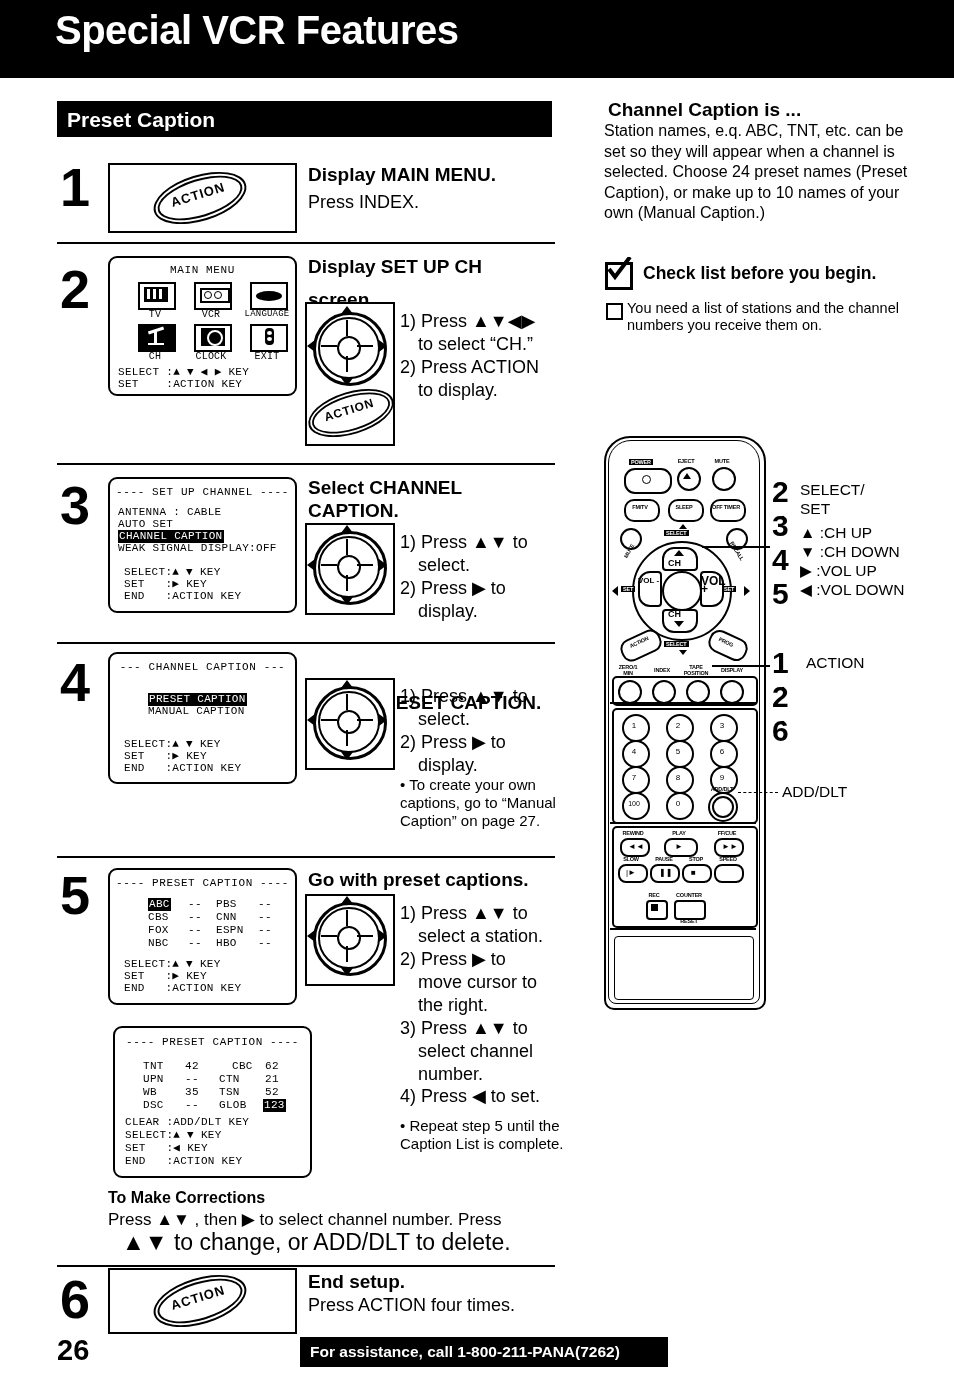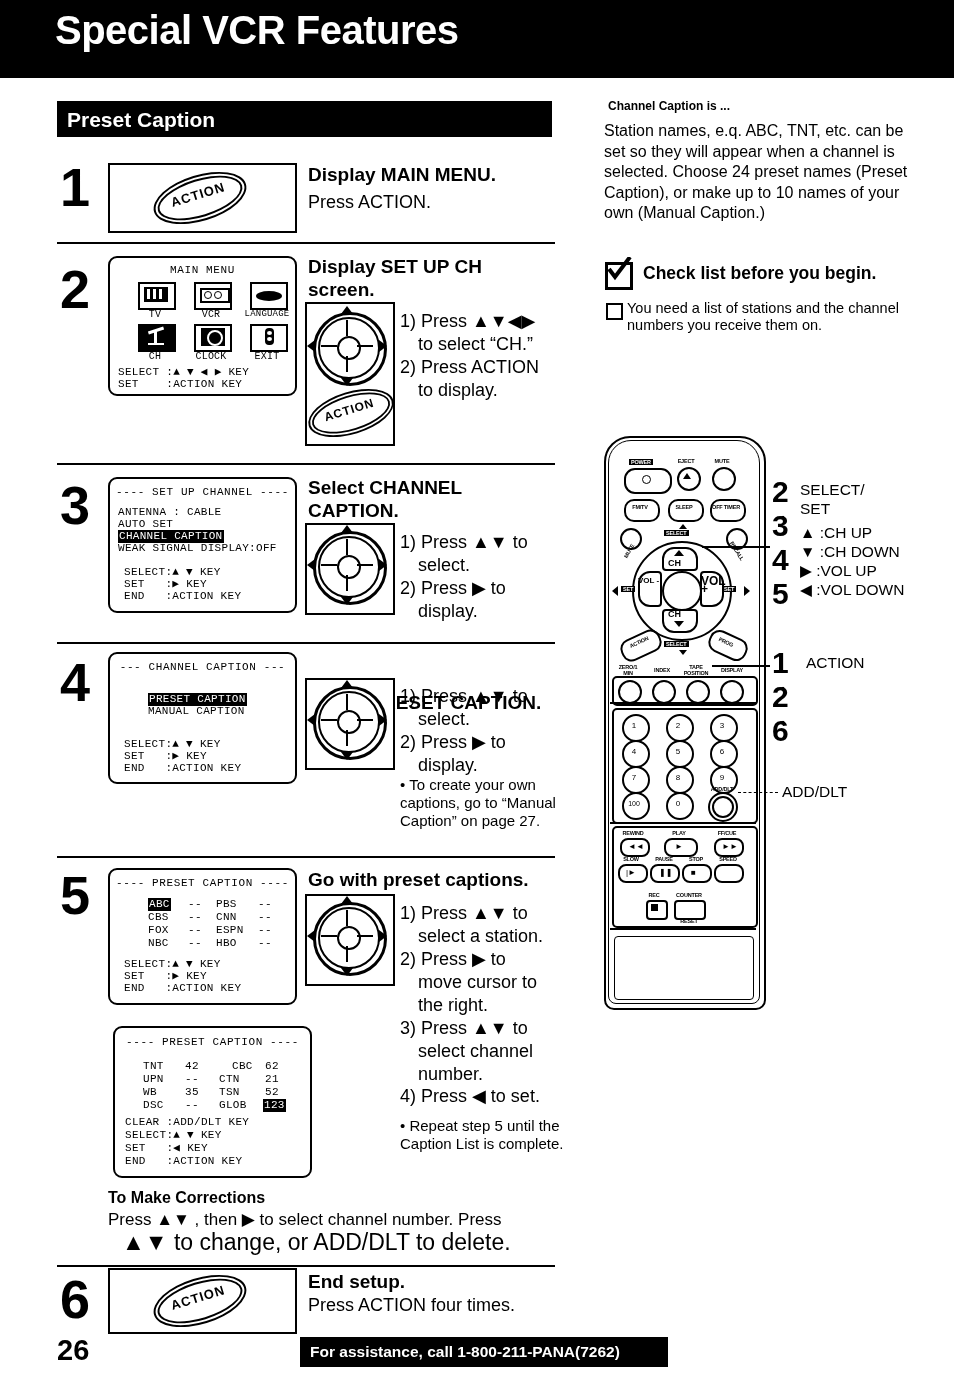--- a/index.html
+++ b/index.html
@@ -58,21 +58,21 @@
   .osd .ttl{position:absolute;width:100%;text-align:center;font-size:11px;letter-spacing:.6px;}
   .osd .ln{position:absolute;white-space:pre;letter-spacing:.3px;}
   .inv{background:#000;color:#fff;padding:0 1px;}
 
   
   .mm-ico{position:absolute;width:34px;height:24px;border:2px solid #000;}
   .mm-lbl{position:absolute;font-family:"Liberation Mono",monospace;font-size:10px;
           text-align:center;letter-spacing:.2px;}
 
   
-  .r-h{position:absolute;font-size:12px;font-weight:bold;}
+  .r-h{position:absolute;font-size:19px;font-weight:bold;}
   .r-t{position:absolute;font-size:16px;line-height:20.5px;}
   .chk-big{position:absolute;width:22px;height:22px;border:3px solid #000;}
   .chk-sm{position:absolute;width:13px;height:13px;border:2px solid #000;}
 
   
   .rc{position:absolute;left:604px;top:436px;width:162px;height:574px;}
   .rc .body{position:absolute;left:0;top:0;width:158px;height:570px;border:2px solid #000;
             border-radius:26px 26px 10px 10px;background:#fff;}
   .rc .body2{position:absolute;left:4px;top:4px;width:150px;height:562px;border:1px solid #000;
             border-radius:23px 23px 8px 8px;}
@@ -114,21 +114,21 @@
 
 <div class="stepnum" style="left:60px;top:160px;">1</div>
 <div class="frame" style="left:108px;top:163px;width:185px;height:66px;">
   <div class="action-btn" style="left:42px;top:10px;">
     <div class="o1"></div>
       <div class="o2"></div>
     <div class="lbl">ACTION</div>
   </div>
 </div>
 <div class="hd" style="left:308px;top:163px;width:270px;">Display MAIN MENU.</div>
-<div class="bd" style="left:308px;top:191px;width:270px;">Press ACTION.</div>
+<div class="bd" style="left:308px;top:191px;width:270px;">Press INDEX.</div>
 <div class="rule" style="left:57px;top:242px;width:498px;"></div>
 
 <div class="stepnum" style="left:60px;top:262px;">2</div>
 
 <div class="osd" style="left:108px;top:256px;width:185px;height:136px;">
   <div class="ttl" style="top:6px;">MAIN MENU</div>
 
   <div class="mm-ico" style="left:28px;top:24px;">
     <div style="position:absolute;left:4px;top:3px;width:24px;height:15px;background:#000;"></div>
     <div style="position:absolute;left:7px;top:5px;width:3px;height:10px;background:#fff;"></div>
@@ -167,21 +167,21 @@
     <div style="position:absolute;left:15px;top:5px;width:5px;height:4px;background:#fff;border-radius:50%;"></div>
     <div style="position:absolute;left:15px;top:11px;width:5px;height:4px;background:#fff;border-radius:50%;"></div>
   </div>
   <div class="mm-lbl" style="left:134px;top:92px;width:46px;">EXIT</div>
 
   <div class="ln" style="left:8px;top:108px;">SELECT :▲ ▼ ◀ ▶ KEY</div>
   <div class="ln" style="left:8px;top:120px;">SET    :ACTION KEY</div>
 </div>
 
 <div class="hd" style="left:308px;top:255px;width:250px;">Display SET UP CH</div>
-<div class="hd" style="left:308px;top:278px;width:250px;">screen.</div>
+<div class="hd" style="left:308px;top:288px;width:250px;">screen.</div>
 
 <div class="frame" style="left:305px;top:302px;width:86px;height:140px;">
   <div class="pad" style="left:6px;top:8px;">
     <div class="ring"></div>
       <div class="ring2"></div>
     <div class="sp sv"></div>
       <div class="sp sv2"></div>
       <div class="sp sh"></div>
       <div class="sp sh2"></div>
     <div class="hub"></div>

